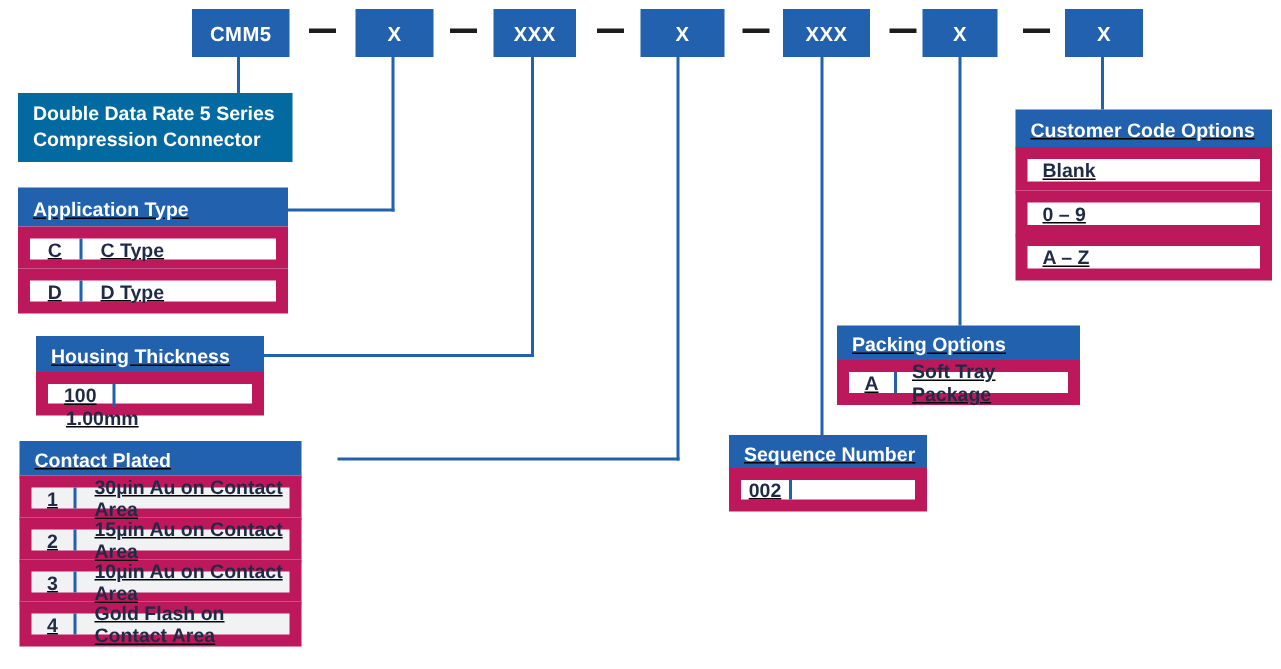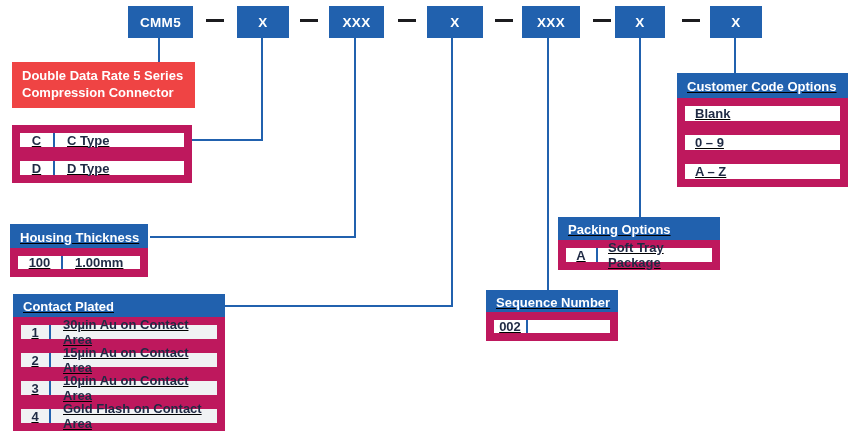--- a/index.html
+++ b/index.html
@@ -35,21 +35,21 @@
     background: #1c1c1f;
   }
   
   .conn-v { position: absolute; width: 2px; background: #2161ae; }
   .conn-h { position: absolute; height: 2px; background: #2161ae; }
   
   .series-box {
     position: absolute;
     left: 12px; top: 62px;
     width: 183px; height: 46px;
-    background: #ef4444;
+    background: #0369a1;
     color: #ffffff;
     font-size: 13px;
     font-weight: bold;
     padding: 5px 0 0 10px;
     line-height: 17px;
   }
   
   .tbl { position: absolute; text-decoration: underline; }
   .tbl-header {
     background: #2161ae;
@@ -121,39 +121,40 @@
   <div class="conn-v" style="left:547px;top:38px;height:252px;"></div>
   <div class="conn-v" style="left:639px;top:38px;height:179px;"></div>
   <div class="conn-v" style="left:734px;top:38px;height:35px;"></div>
 
   <div class="series-box">
     <div>Double Data Rate 5 Series</div>
     <div>Compression Connector</div>
   </div>
 
   <div class="tbl" style="left:12px;top:125px;width:180px;">
+    <div class="tbl-header" style="height:28px;">Application Type</div>
     <div class="tbl-row" style="height:30px;">
       <div class="cell-code" style="width:35px;">C</div>
       <div class="cell-desc">C Type</div>
     </div>
     <div class="tbl-row" style="height:30px;">
       <div class="cell-code" style="width:35px;">D</div>
       <div class="cell-desc">D Type</div>
     </div>
   </div>
 
-  <div class="tbl" style="left:10px;top:224px;width:138px;">
+  <div class="tbl" style="left:24px;top:224px;width:152px;">
     <div class="tbl-header" style="height:26px;">Housing Thickness</div>
-    <div class="tbl-row" style="height:29px;">
+    <div class="tbl-row" style="height:29px;flex-direction:column;">
       <div class="cell-code" style="width:45px;">100</div>
       <div class="cell-desc">1.00mm</div>
     </div>
   </div>
 
-  <div class="tbl gray-rows" style="left:13px;top:294px;width:212px;">
+  <div class="tbl gray-rows" style="left:13px;top:294px;width:188px;">
     <div class="tbl-header" style="height:25px;">Contact Plated</div>
     <div class="tbl-row" style="height:30px;">
       <div class="cell-code" style="width:30px;">1</div>
       <div class="cell-desc">30µin Au on Contact Area</div>
     </div>
     <div class="tbl-row" style="height:30px;">
       <div class="cell-code" style="width:30px;">2</div>
       <div class="cell-desc">15µin Au on Contact Area</div>
     </div>
     <div class="tbl-row" style="height:30px;">

